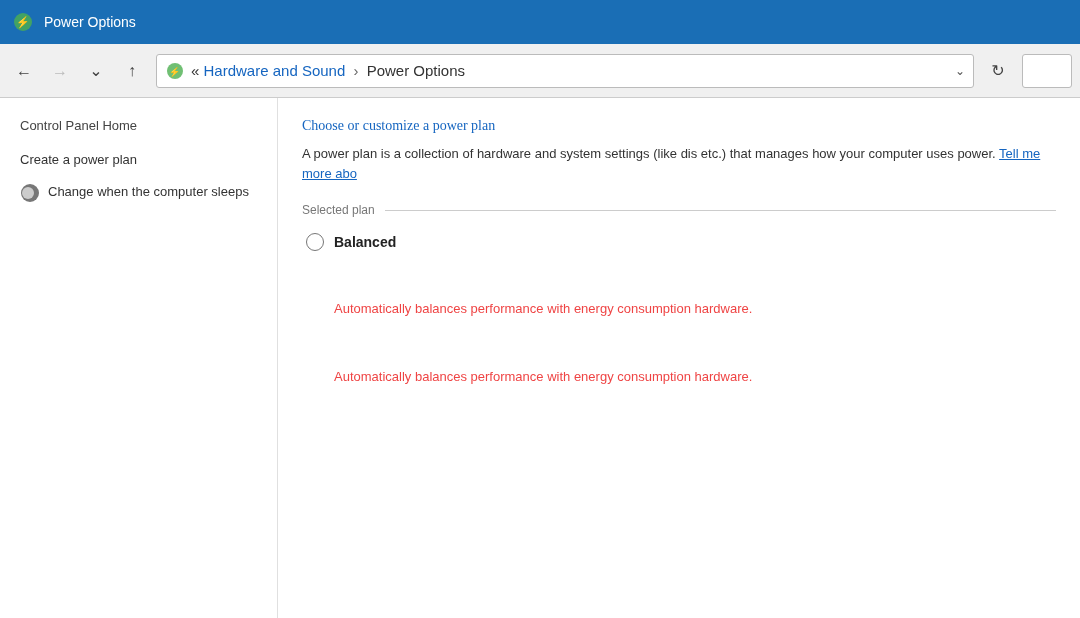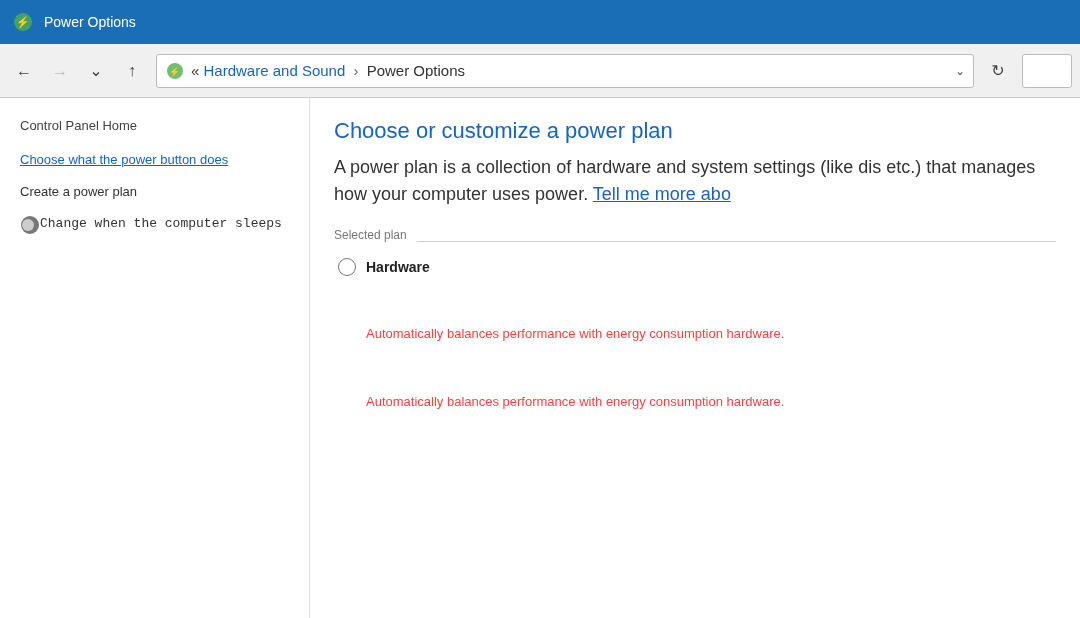--- a/index.html
+++ b/index.html
@@ -92,21 +92,21 @@
     }
 
     
     .main {
       display: flex;
       height: calc(618px - 44px - 54px);
     }
 
     
     .sidebar {
-      width: 310px;
+      width: 278px;
       flex-shrink: 0;
       padding: 20px 20px;
       border-right: 1px solid #e0e0e0;
       background: #fff;
     }
     .sidebar-title {
       font-size: 13px;
       color: #444;
       margin-bottom: 18px;
       font-weight: 400;
@@ -122,62 +122,63 @@
     }
     .sidebar-item {
       font-size: 13px;
       color: #333;
       margin-bottom: 14px;
       line-height: 1.4;
     }
     .sidebar-item-with-icon {
       display: flex;
       align-items: flex-start;
+      gap: 8px;
       font-size: 13px;
       color: #333;
       line-height: 1.4;
-      font-family: Liberation Mono, monospace;
     }
     .sidebar-item-icon {
       width: 20px; height: 20px;
       flex-shrink: 0;
       margin-top: 0px;
     }
 
     
     .content {
       flex: 1;
       padding: 20px 24px;
       overflow: hidden;
     }
     .content-title {
-      font-size: 22px;
+      font-size: 14px;
       color: #1565c0;
       font-weight: 300;
       margin-bottom: 10px;
+      font-family: Liberation Serif, serif;
     }
     .content-desc {
-      font-size: 18px;
+      font-size: 13px;
       color: #333;
       line-height: 1.5;
       margin-bottom: 20px;
     }
     .content-desc .tell-more {
       color: #1565c0;
       text-decoration: underline;
       cursor: pointer;
     }
 
     
     .selected-plan-label {
       font-size: 12px;
       color: #777;
       text-transform: none;
       display: flex;
-      align-items: flex-end;
+      align-items: center;
       gap: 10px;
       margin-bottom: 16px;
     }
     .selected-plan-label::after {
       content: '';
       flex: 1;
       height: 1px;
       background: #ccc;
     }
 
@@ -261,21 +262,20 @@
   <button class="refresh-btn" title="Refresh">↻</button>
 
   <div style="width:50px; height:34px; border:1px solid #bbb; border-radius:3px; background:#fff; margin-left:4px;"></div>
 </div>
 
 <div class="main">
 
   <div class="sidebar">
     <div class="sidebar-title">Control Panel Home</div>
 
-    <a class="sidebar-link cursor-hint">Choose what the power button does</a>
 
 
     <div class="sidebar-item">Create a power plan</div>
 
     <div class="sidebar-item-with-icon">
       <div class="sidebar-item-icon">
         <svg width="20" height="20" viewBox="0 0 20 20">
           <circle cx="10" cy="10" r="9" fill="#777"></circle>
           <circle cx="8" cy="10" r="6" fill="#ccc"></circle>
         </svg>
@@ -294,21 +294,21 @@
 
     <div class="selected-plan-label">
       <span>Selected plan</span>
     </div>
 
     <div class="plan-option">
       <div class="plan-option-header">
         <div class="radio-outer">
           
         </div>
-        <span class="plan-name">Hardware</span>
+        <span class="plan-name">Balanced</span>
       </div>
       <div class="plan-desc">Automatically balances performance with energy consumption hardware.</div>
     </div>
 
     <div class="plan-option">
       <div class="plan-desc">Automatically balances performance with energy consumption hardware.</div>
     </div>
 
   </div>
 </div>

